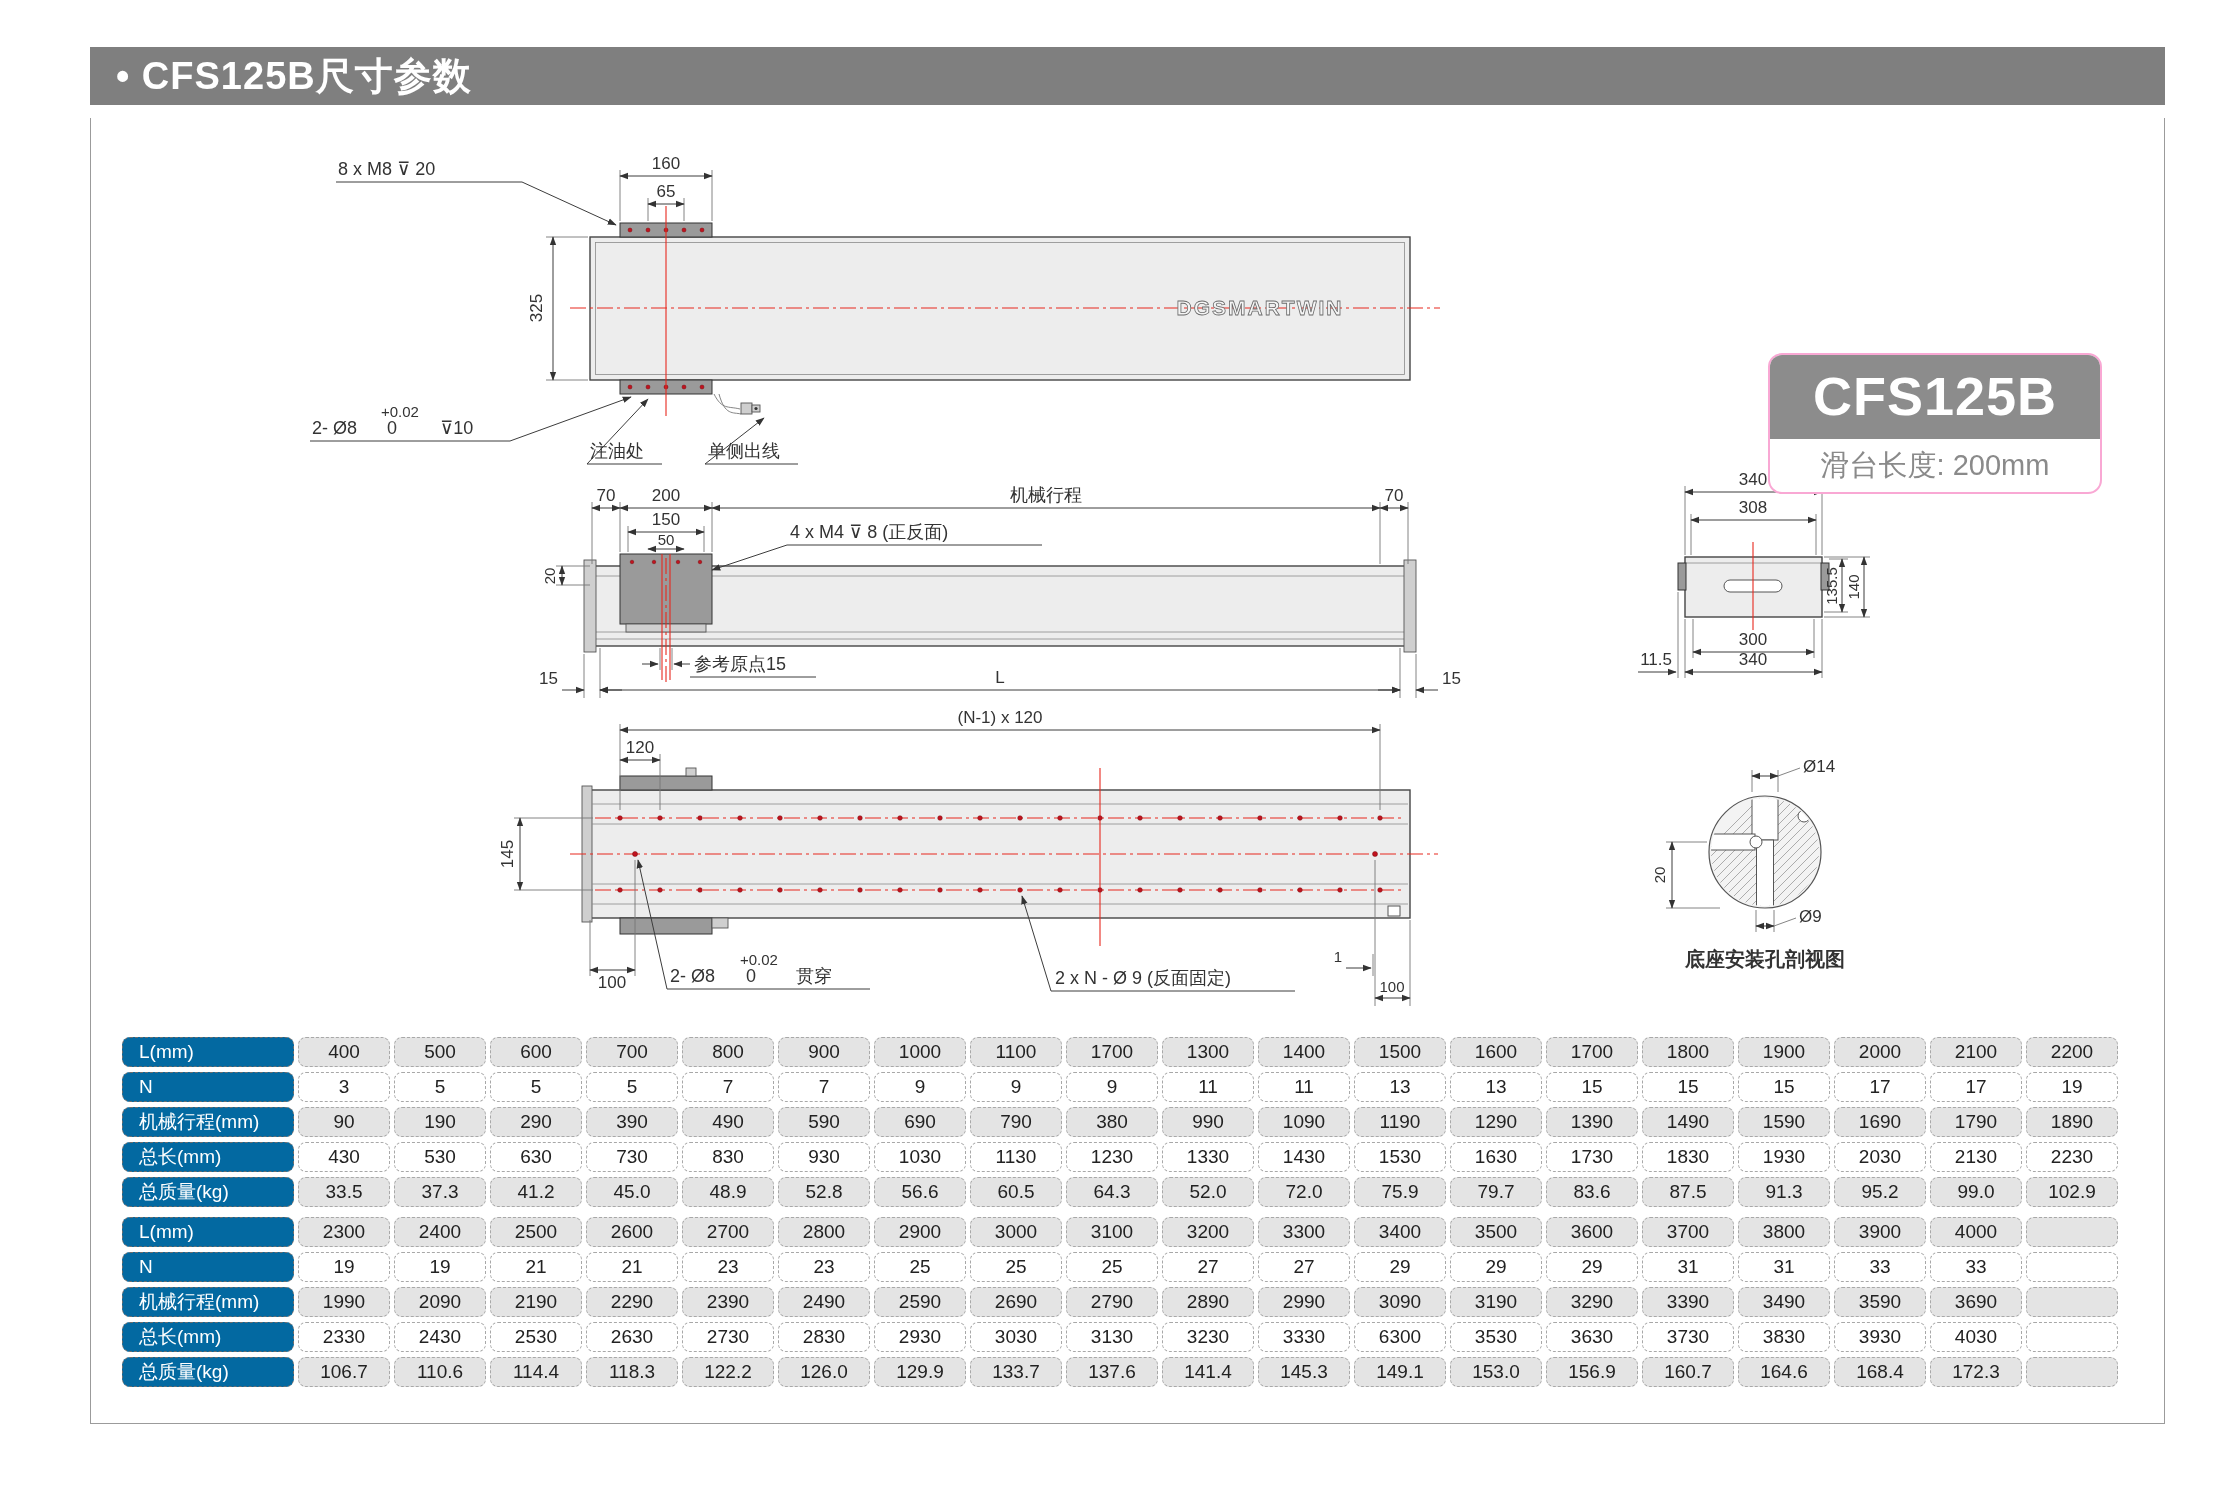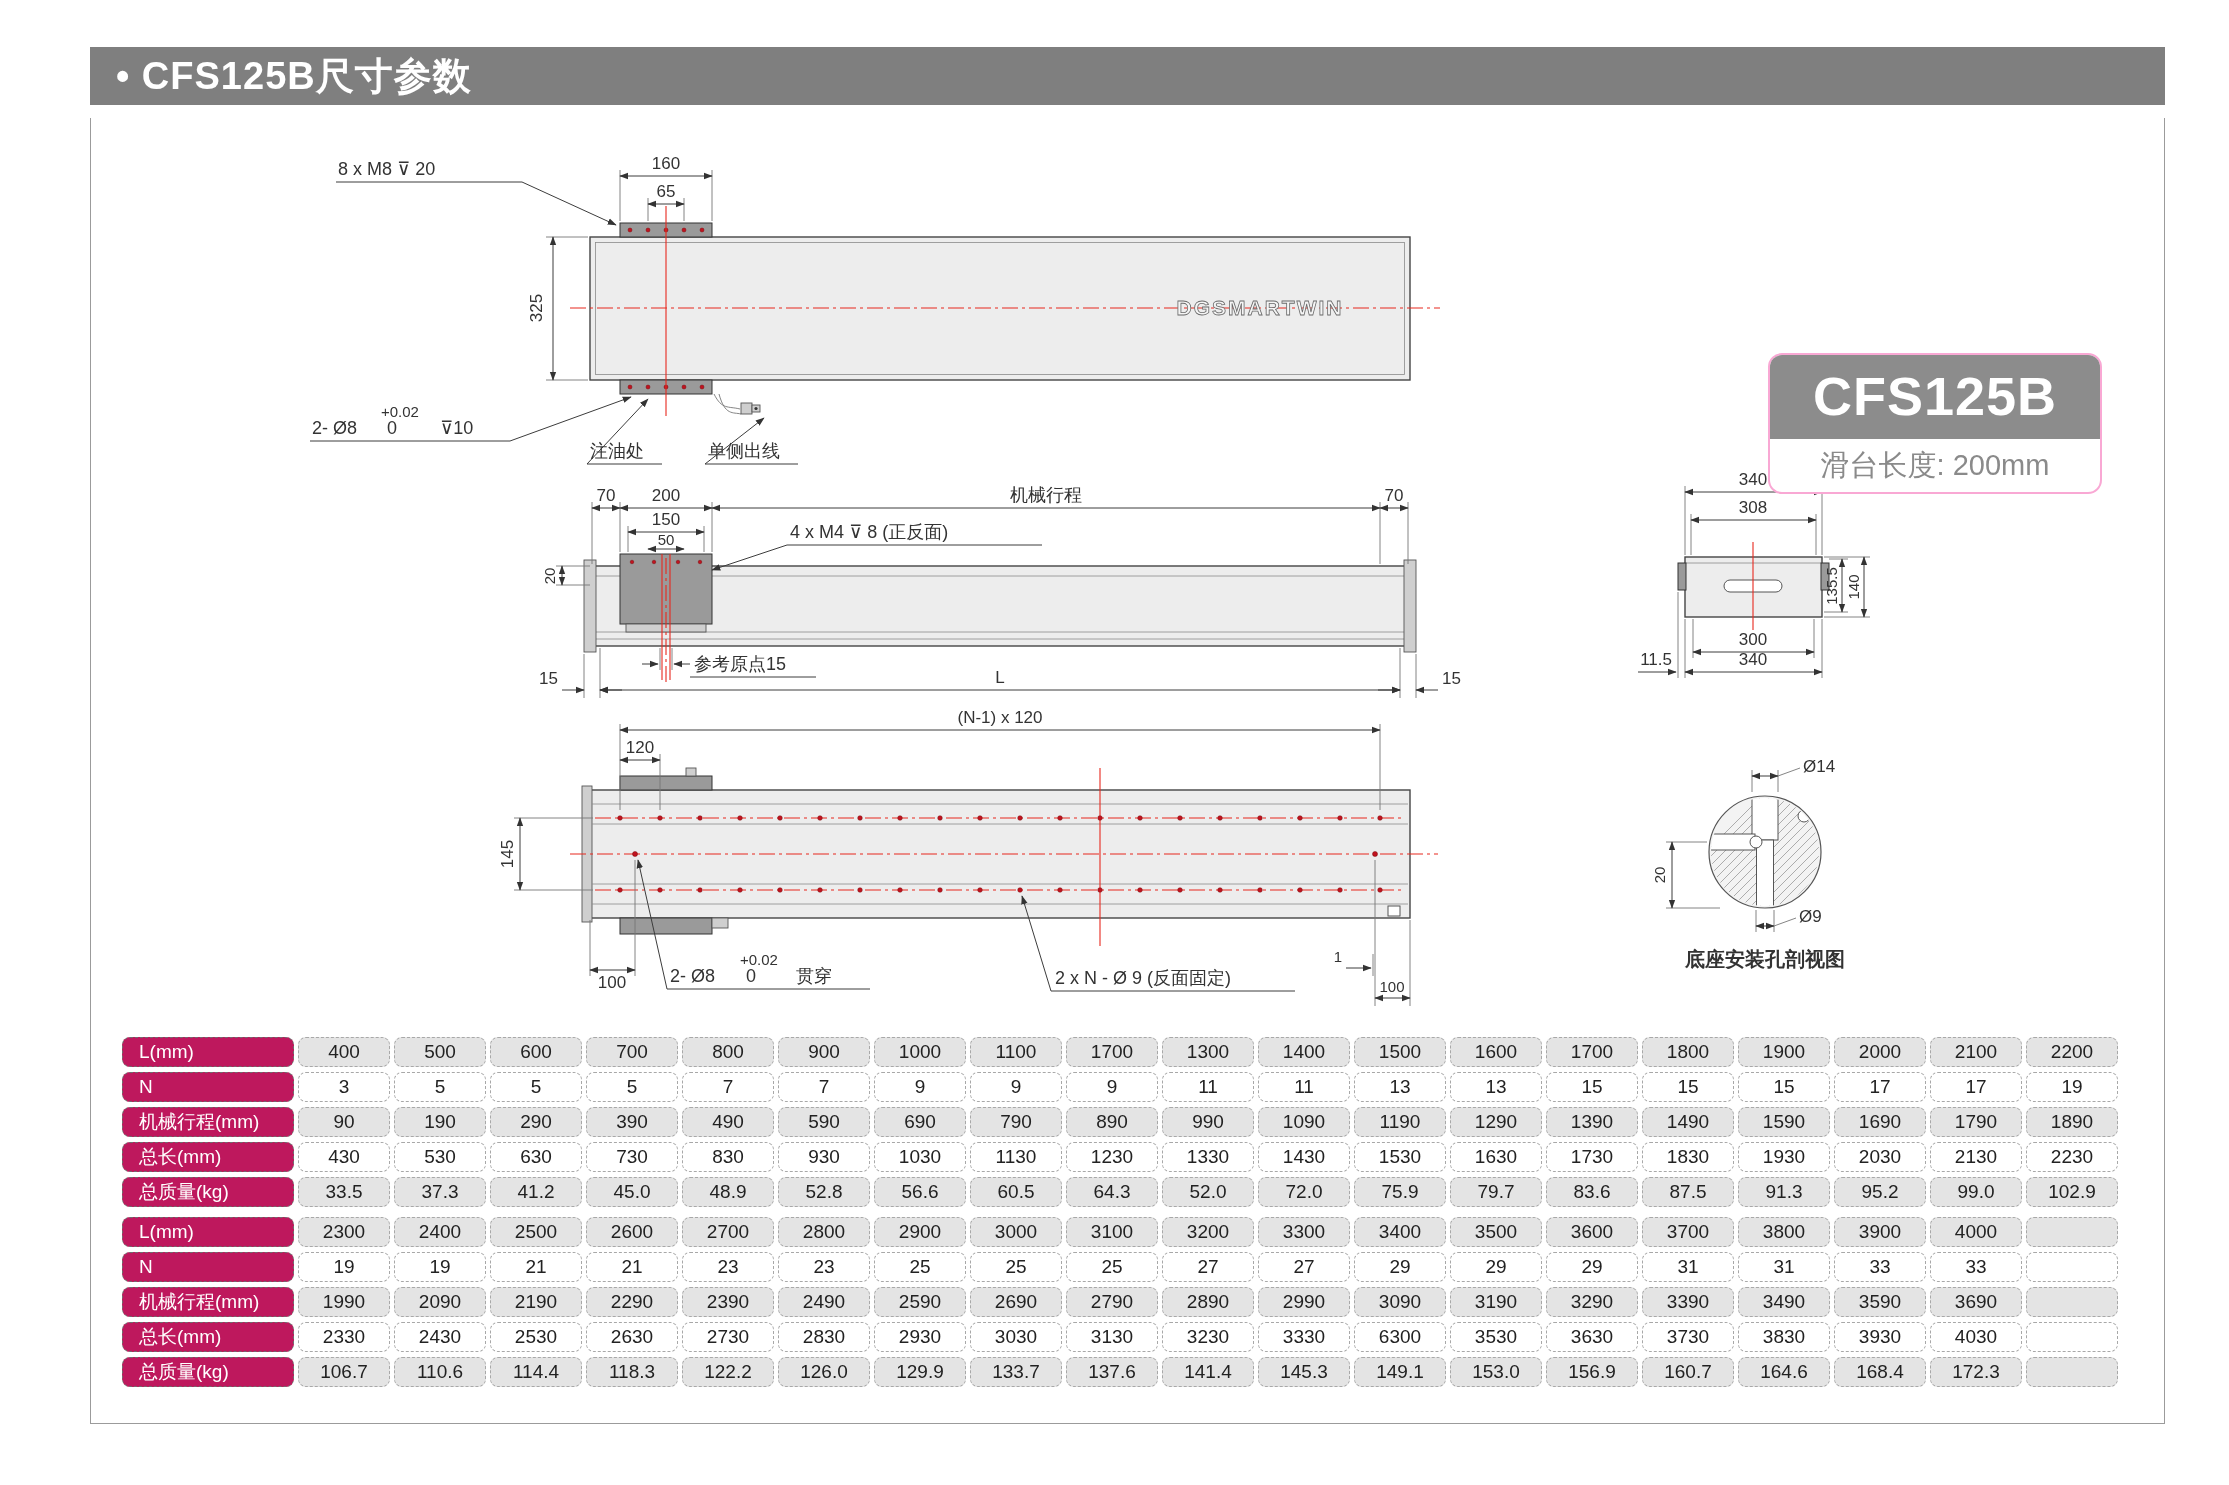--- a/index.html
+++ b/index.html
@@ -25,21 +25,21 @@
   .dl{stroke:#3c3c3c;stroke-width:1;fill:none;}
   .ul{stroke:#3c3c3c;stroke-width:1;fill:none;}
   .cl{stroke:#e8281e;stroke-width:1.1;fill:none;}
   .cld{stroke:#e8281e;stroke-width:1.1;fill:none;stroke-dasharray:16 4 3 4;}
   .rd{fill:#c1121f;stroke:#7a0f0f;stroke-width:0.5;}
   .wh{fill:#fff;stroke:#555;stroke-width:1;}
   .spec-table{position:absolute;left:122px;}
   #spec-table-1{top:1037px;}
   #spec-table-2{top:1217px;}
   .trow{display:flex;gap:4px;margin-bottom:5px;height:30px;}
-  .tlabel{flex:0 0 172px;background:#be185d;color:#fff;border:1px dashed #6e6e6e;border-radius:8px;font-size:19px;line-height:28px;padding-left:16px;box-sizing:border-box;white-space:nowrap;}
+  .tlabel{flex:0 0 172px;background:#0369a1;color:#fff;border:1px dashed #6e6e6e;border-radius:8px;font-size:19px;line-height:28px;padding-left:16px;box-sizing:border-box;white-space:nowrap;}
   .tcell{flex:0 0 92px;text-align:center;font-size:19px;line-height:28px;border-radius:8px;box-sizing:border-box;color:#222;white-space:nowrap;}
   .tcell.g{background:#e4e4e4;border:1px dashed #a8a8a8;}
   .tcell.w{background:#ffffff;border:1px dashed #a8a8a8;}
 </style>
 </head>
 <body>
 
 <div class="header-bar">
   <div class="title">• CFS125B尺寸参数</div>
 </div>
@@ -415,21 +415,21 @@
     <div class="trow">
       <div class="tlabel">机械行程(mm)</div>
       <div class="tcell g">90</div>
       <div class="tcell g">190</div>
       <div class="tcell g">290</div>
       <div class="tcell g">390</div>
       <div class="tcell g">490</div>
       <div class="tcell g">590</div>
       <div class="tcell g">690</div>
       <div class="tcell g">790</div>
-      <div class="tcell g">890</div>
+      <div class="tcell g">380</div>
       <div class="tcell g">990</div>
       <div class="tcell g">1090</div>
       <div class="tcell g">1190</div>
       <div class="tcell g">1290</div>
       <div class="tcell g">1390</div>
       <div class="tcell g">1490</div>
       <div class="tcell g">1590</div>
       <div class="tcell g">1690</div>
       <div class="tcell g">1790</div>
       <div class="tcell g">1890</div>

